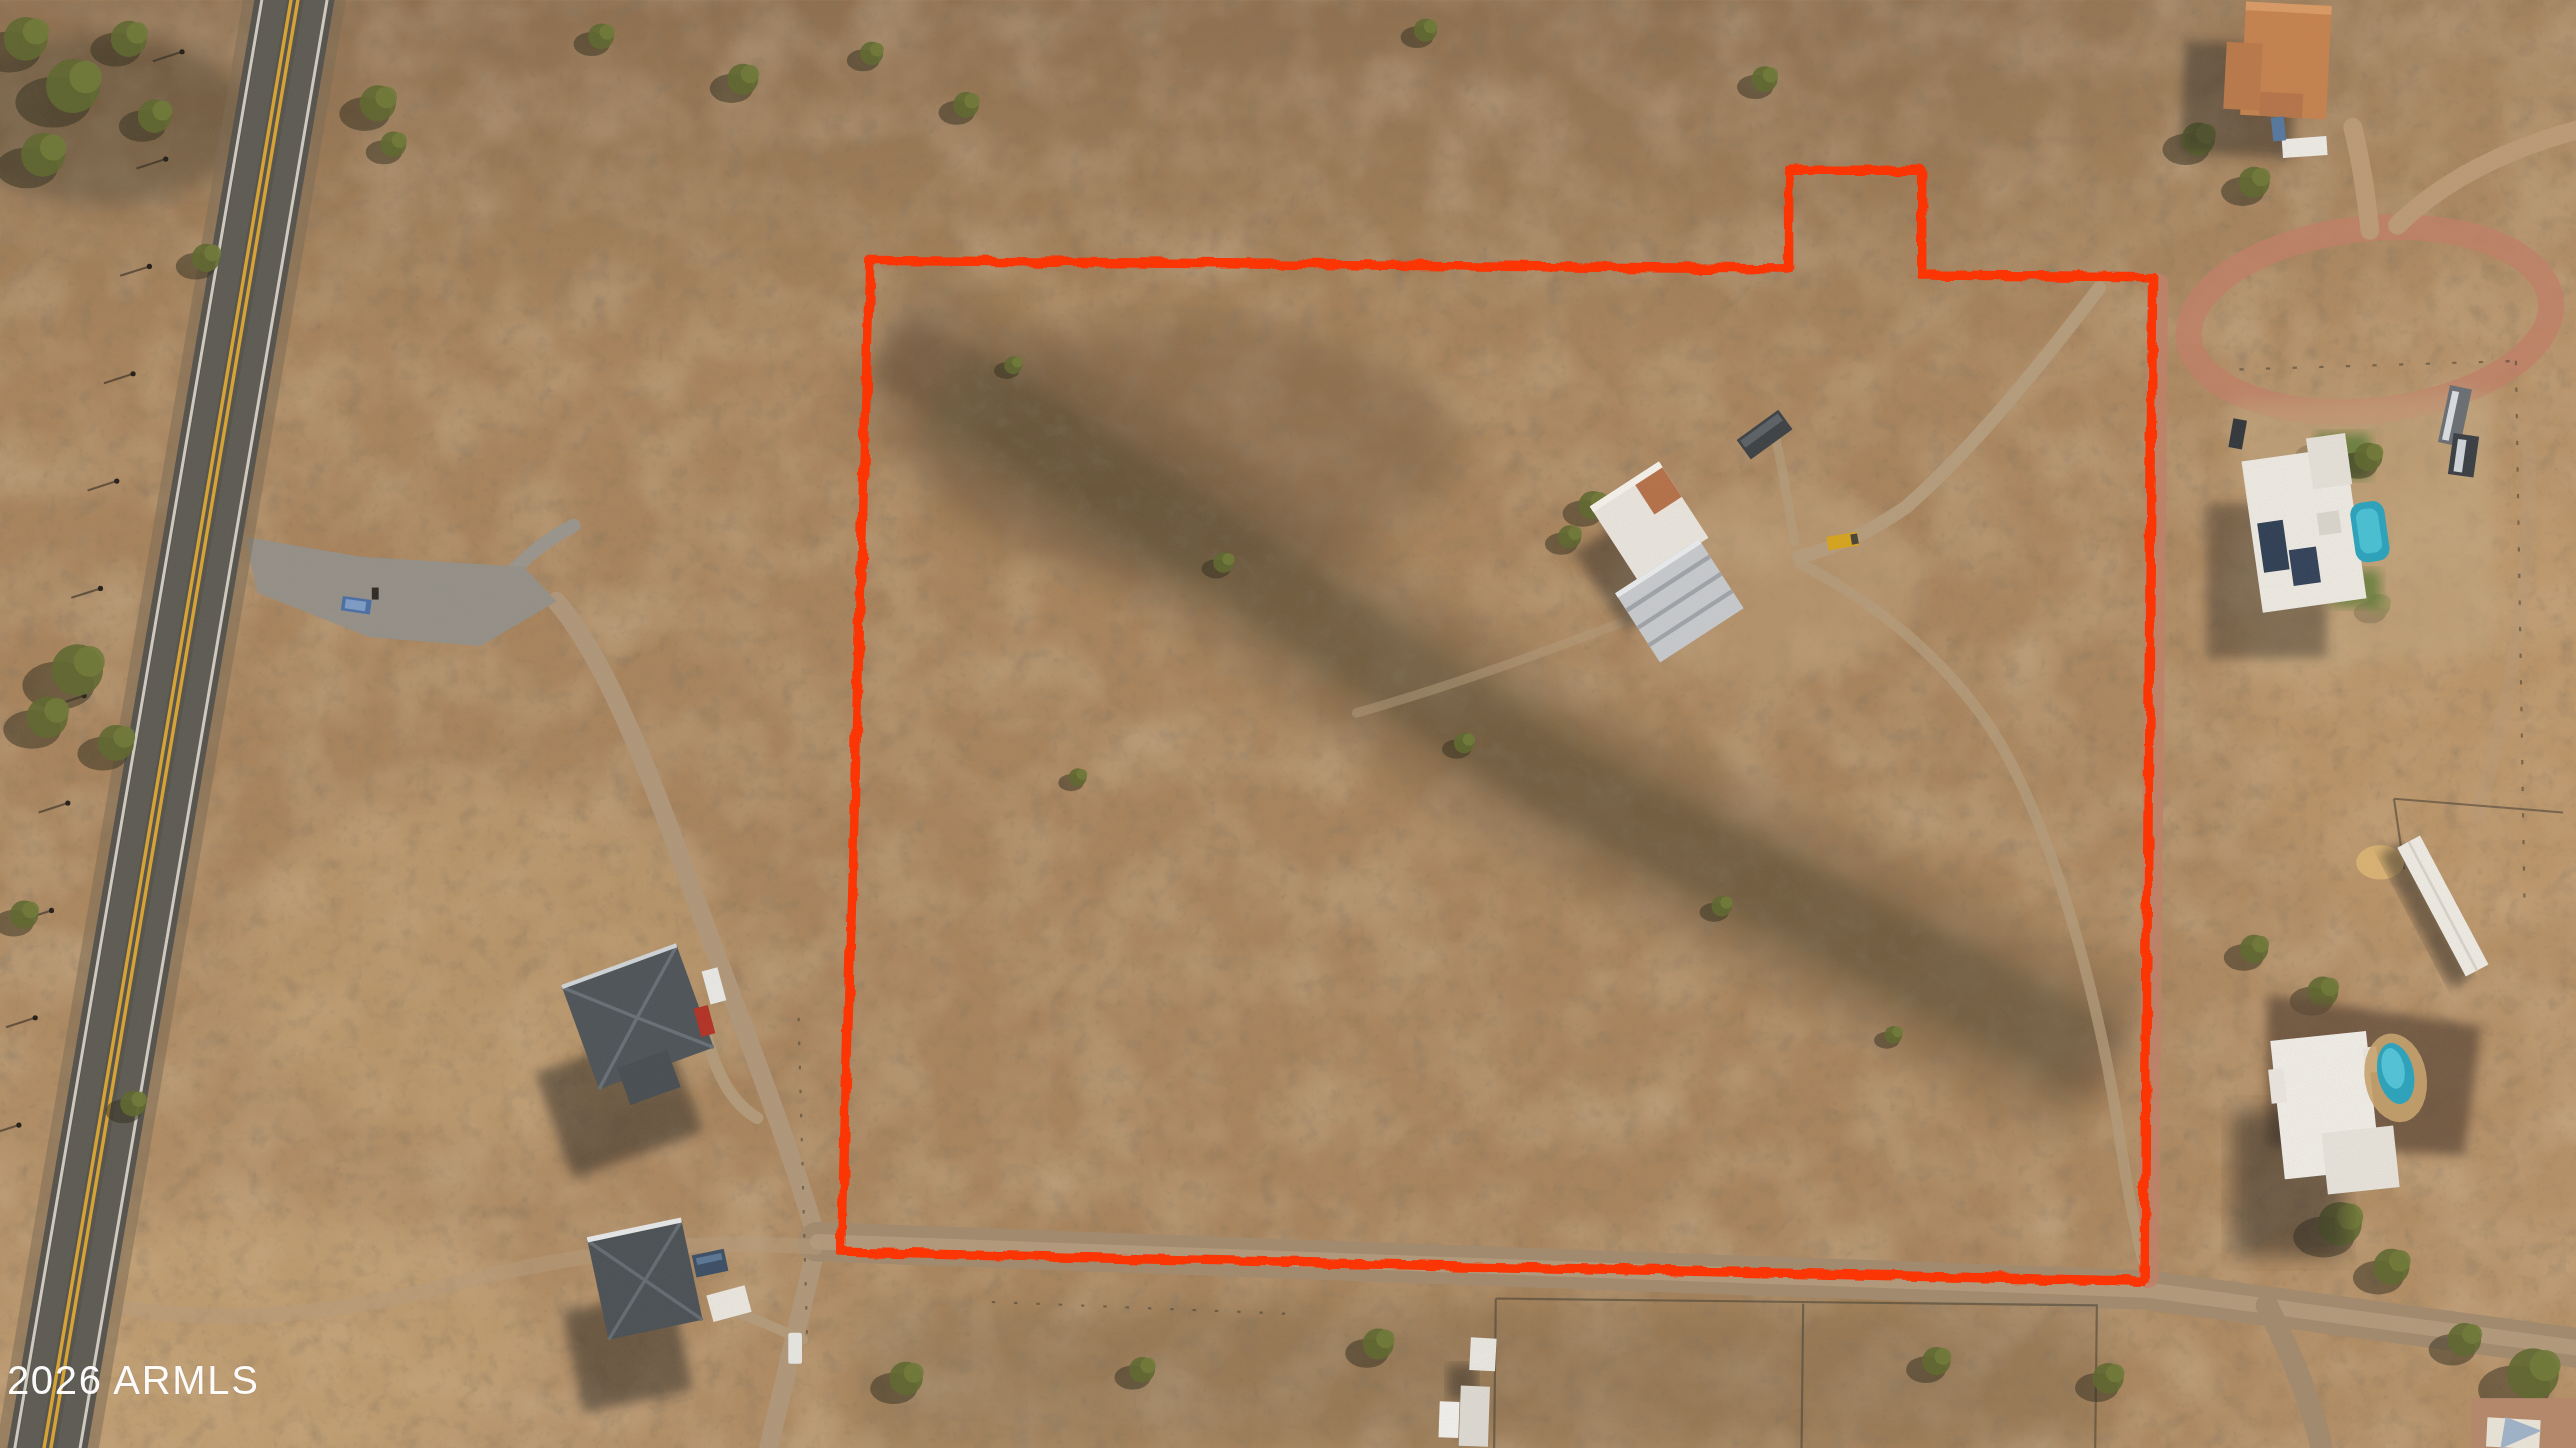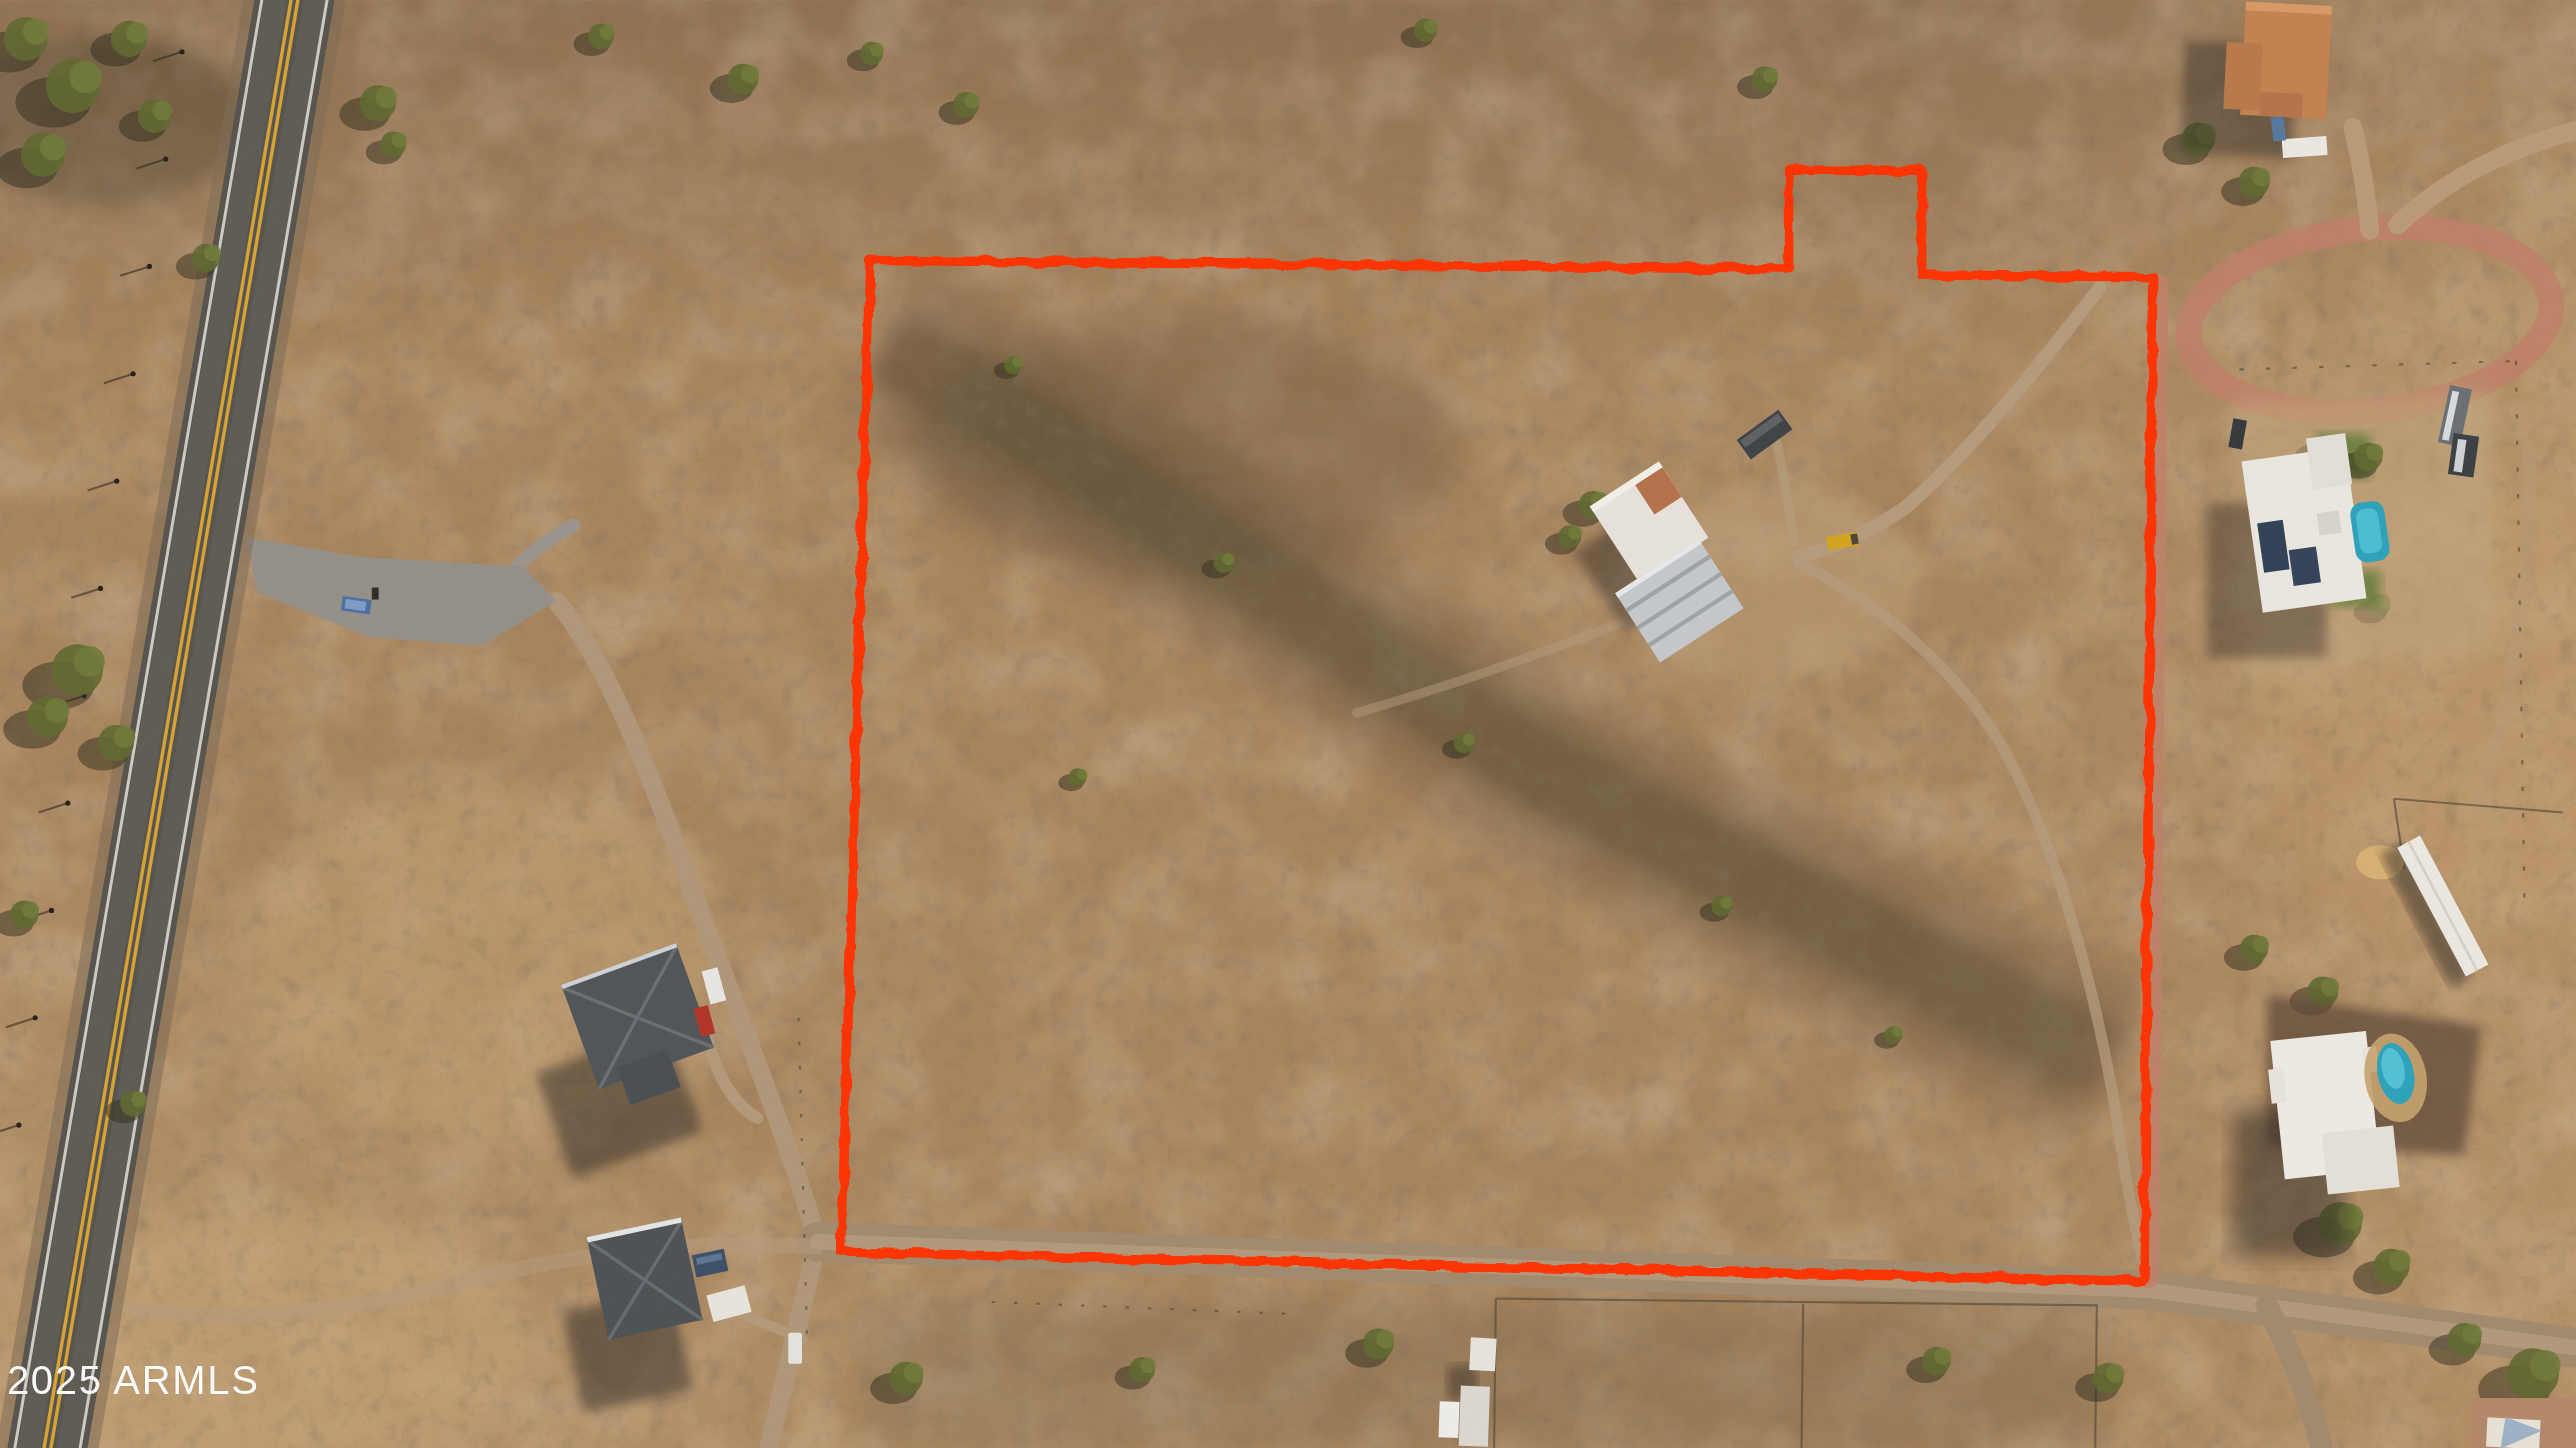--- a/index.html
+++ b/index.html
@@ -325,15 +325,15 @@
       <rect x="2896" y="1652" width="62" height="34" fill="#e9e4d8" transform="rotate(3 2927 1669)"></rect>
       <polygon points="2918,1650 2960,1666 2912,1687" fill="#9eb2c8"></polygon>
     </g>
   </g>
 
   <rect width="3000" height="1687" filter="url(#grain)" opacity="0.22"></rect>
 
   <polygon fill="none" stroke-linejoin="round" opacity="0.96" filter="url(#rough)" points="1013,303 2083,313 2083,198 2238,198 2238,320 2507,322 2497,1492 980,1458" stroke="#ff3000" stroke-width="11"></polygon>
 </svg>
 
-<div class="watermark">2025 ARMLS</div>
+<div class="watermark">2026 ARMLS</div>
 </div>
 
 
 </body></html>

